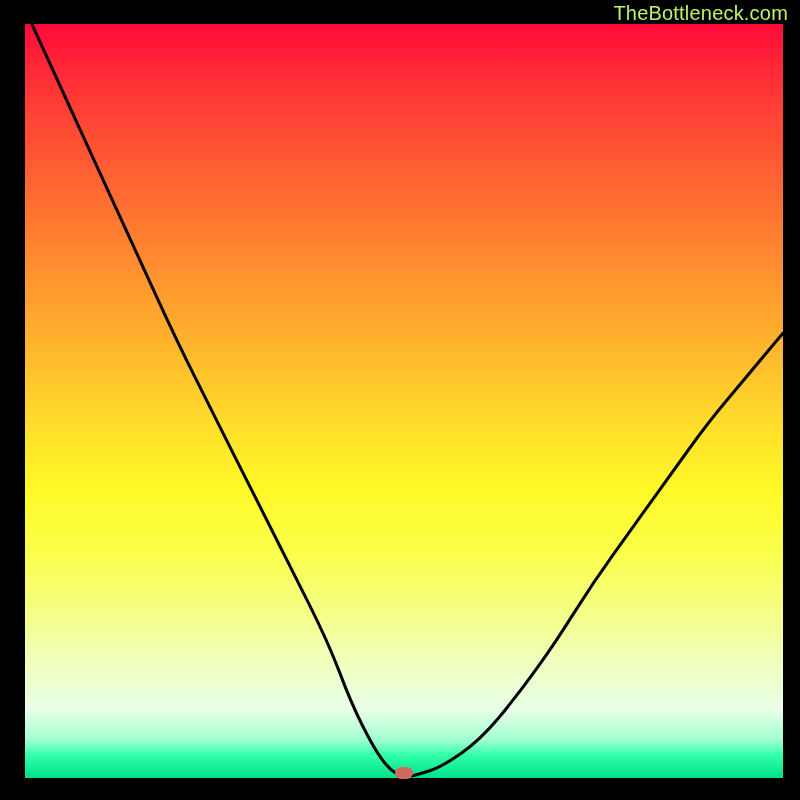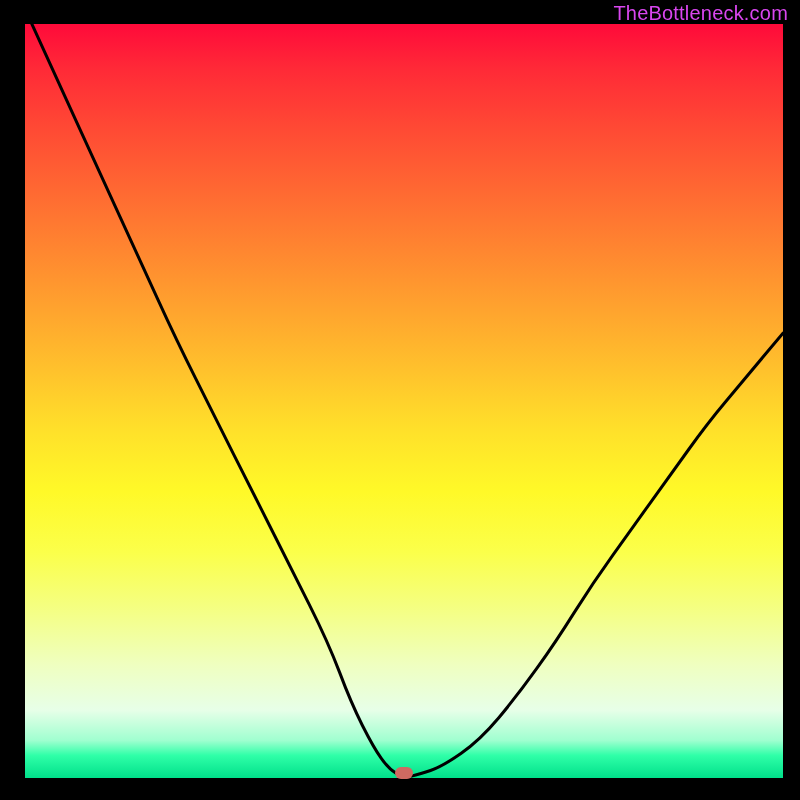--- a/index.html
+++ b/index.html
@@ -38,21 +38,21 @@
       #e7ffe8 91%,
       #a0ffd0 95%,
       #2fffa8 97%,
       #00e08a 100%
     );
   }
   .watermark {
     position: absolute;
     top: 2px;
     right: 12px;
-    color: #d946ef;
+    color: #bef264;
     font-size: 20px;
     font-weight: 500;
     letter-spacing: 0.2px;
     user-select: none;
   }
   svg.curve {
     position: absolute;
     left: 0;
     top: 0;
     width: 100%;

